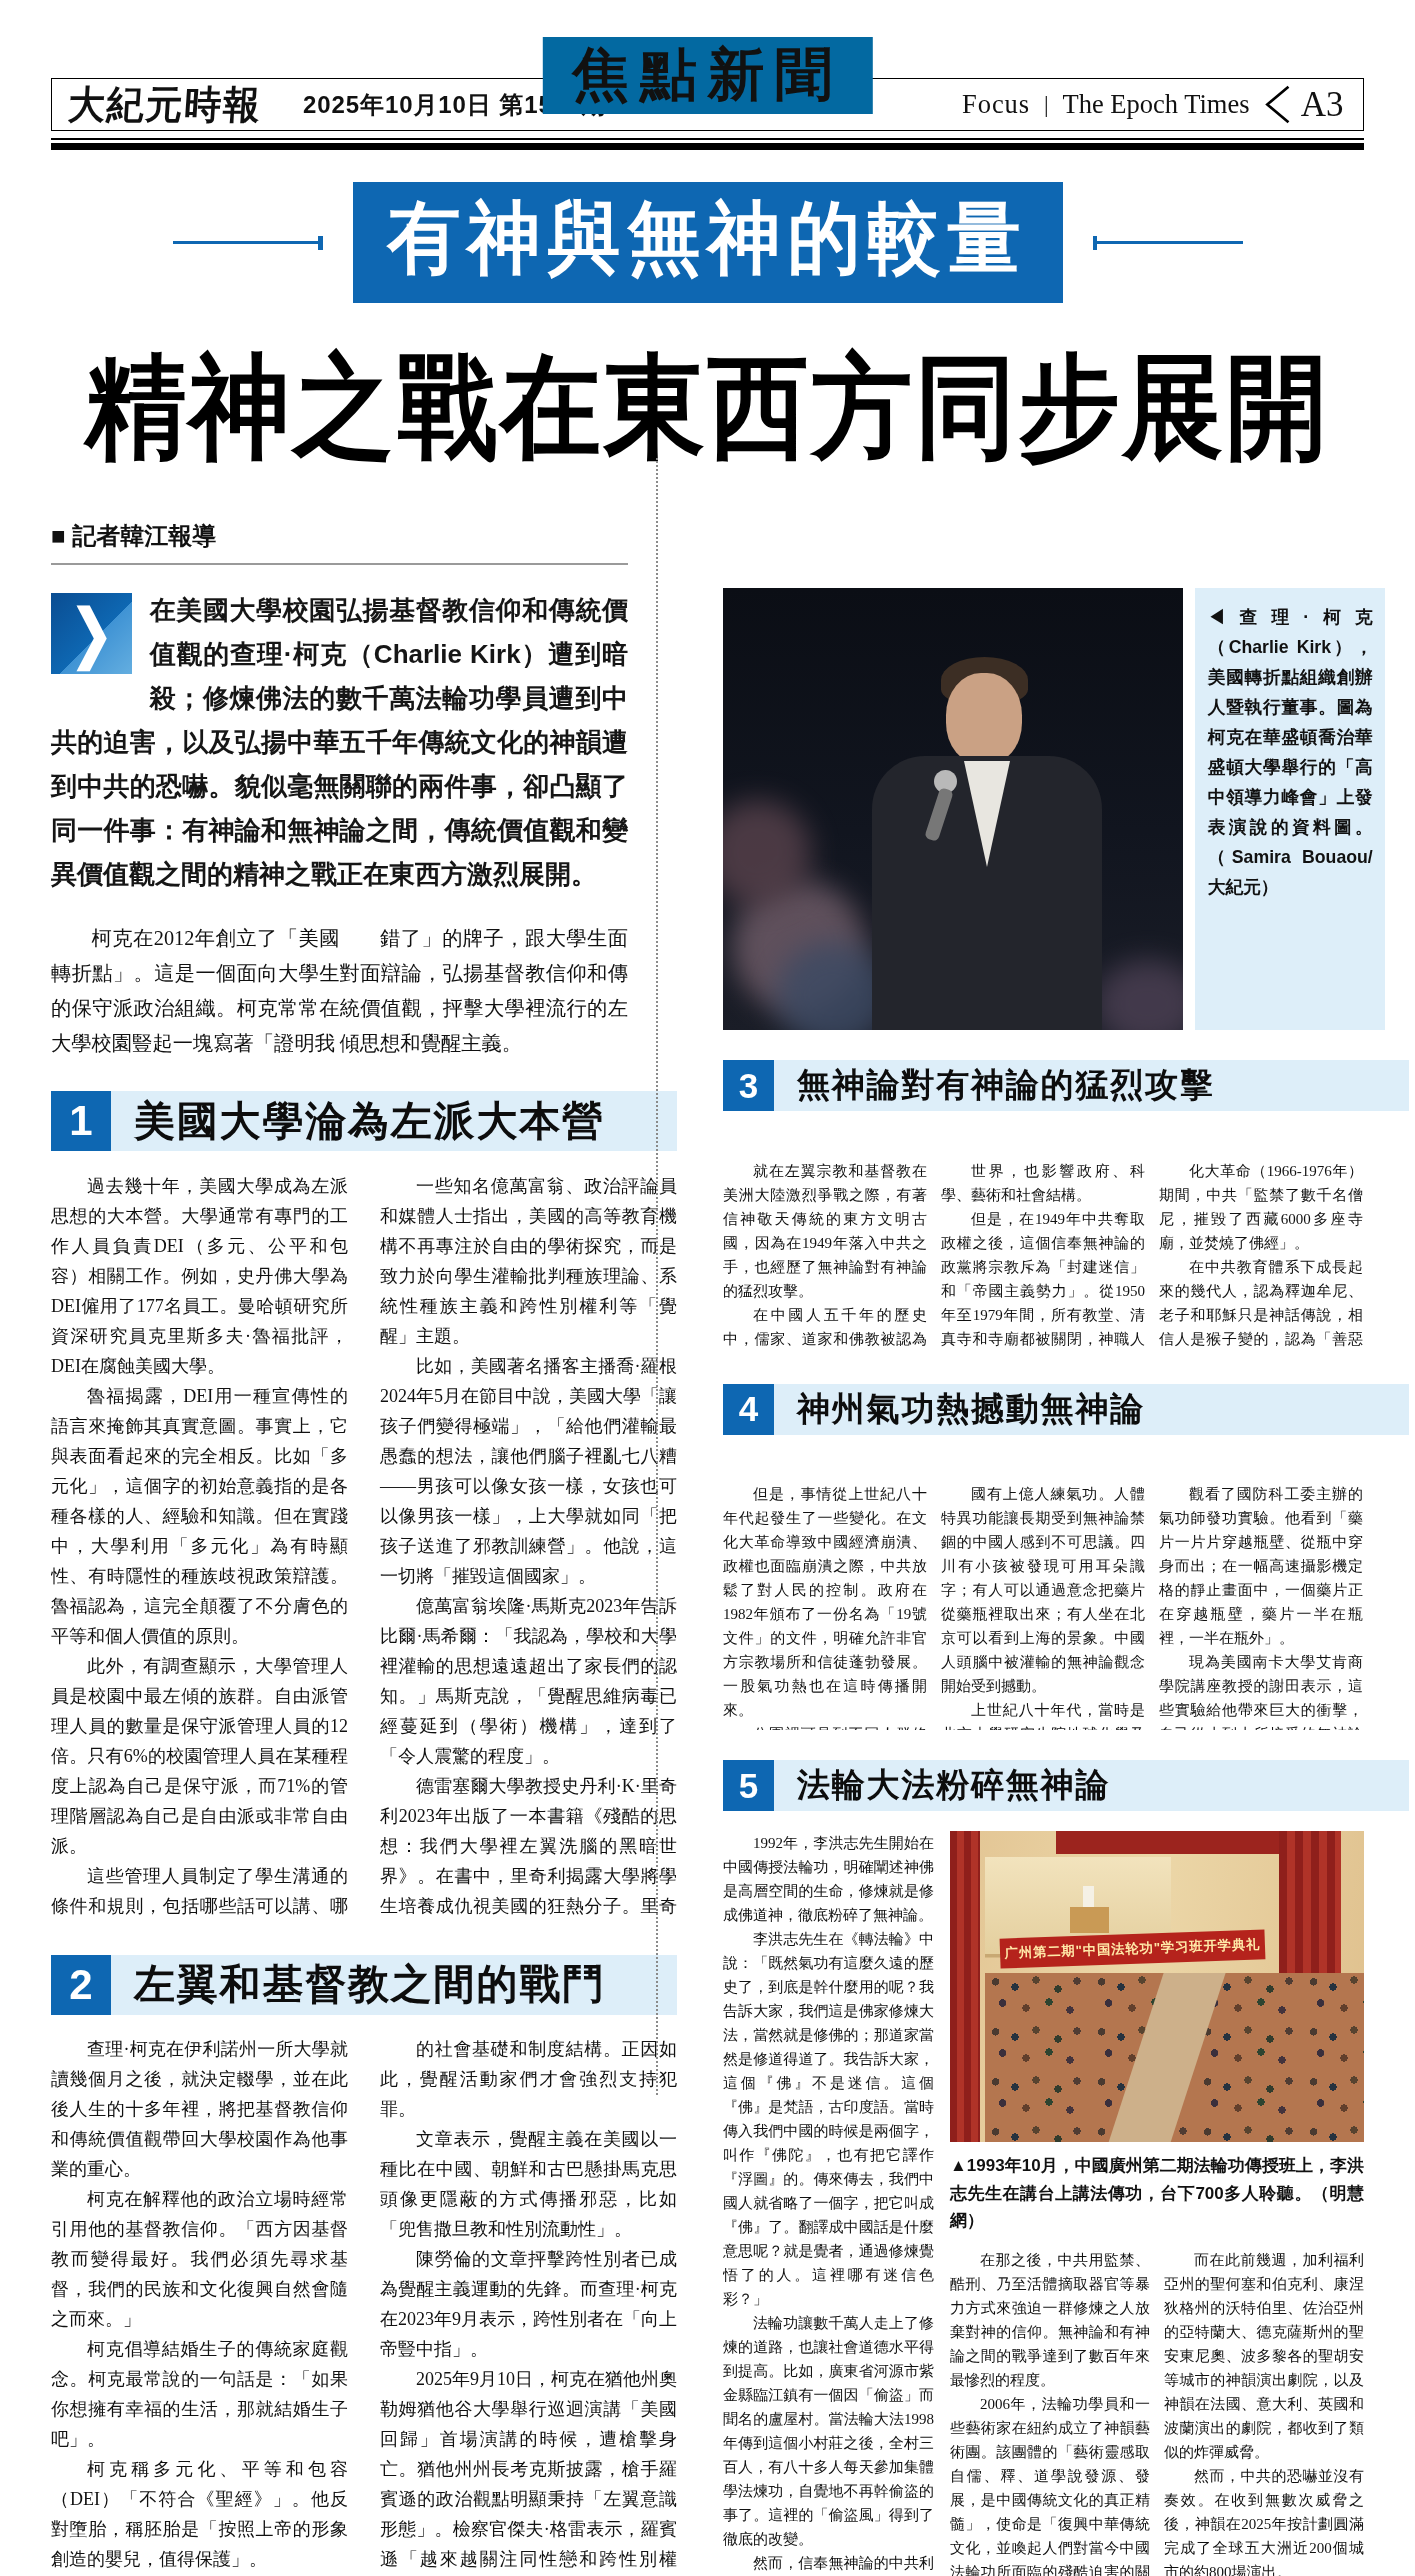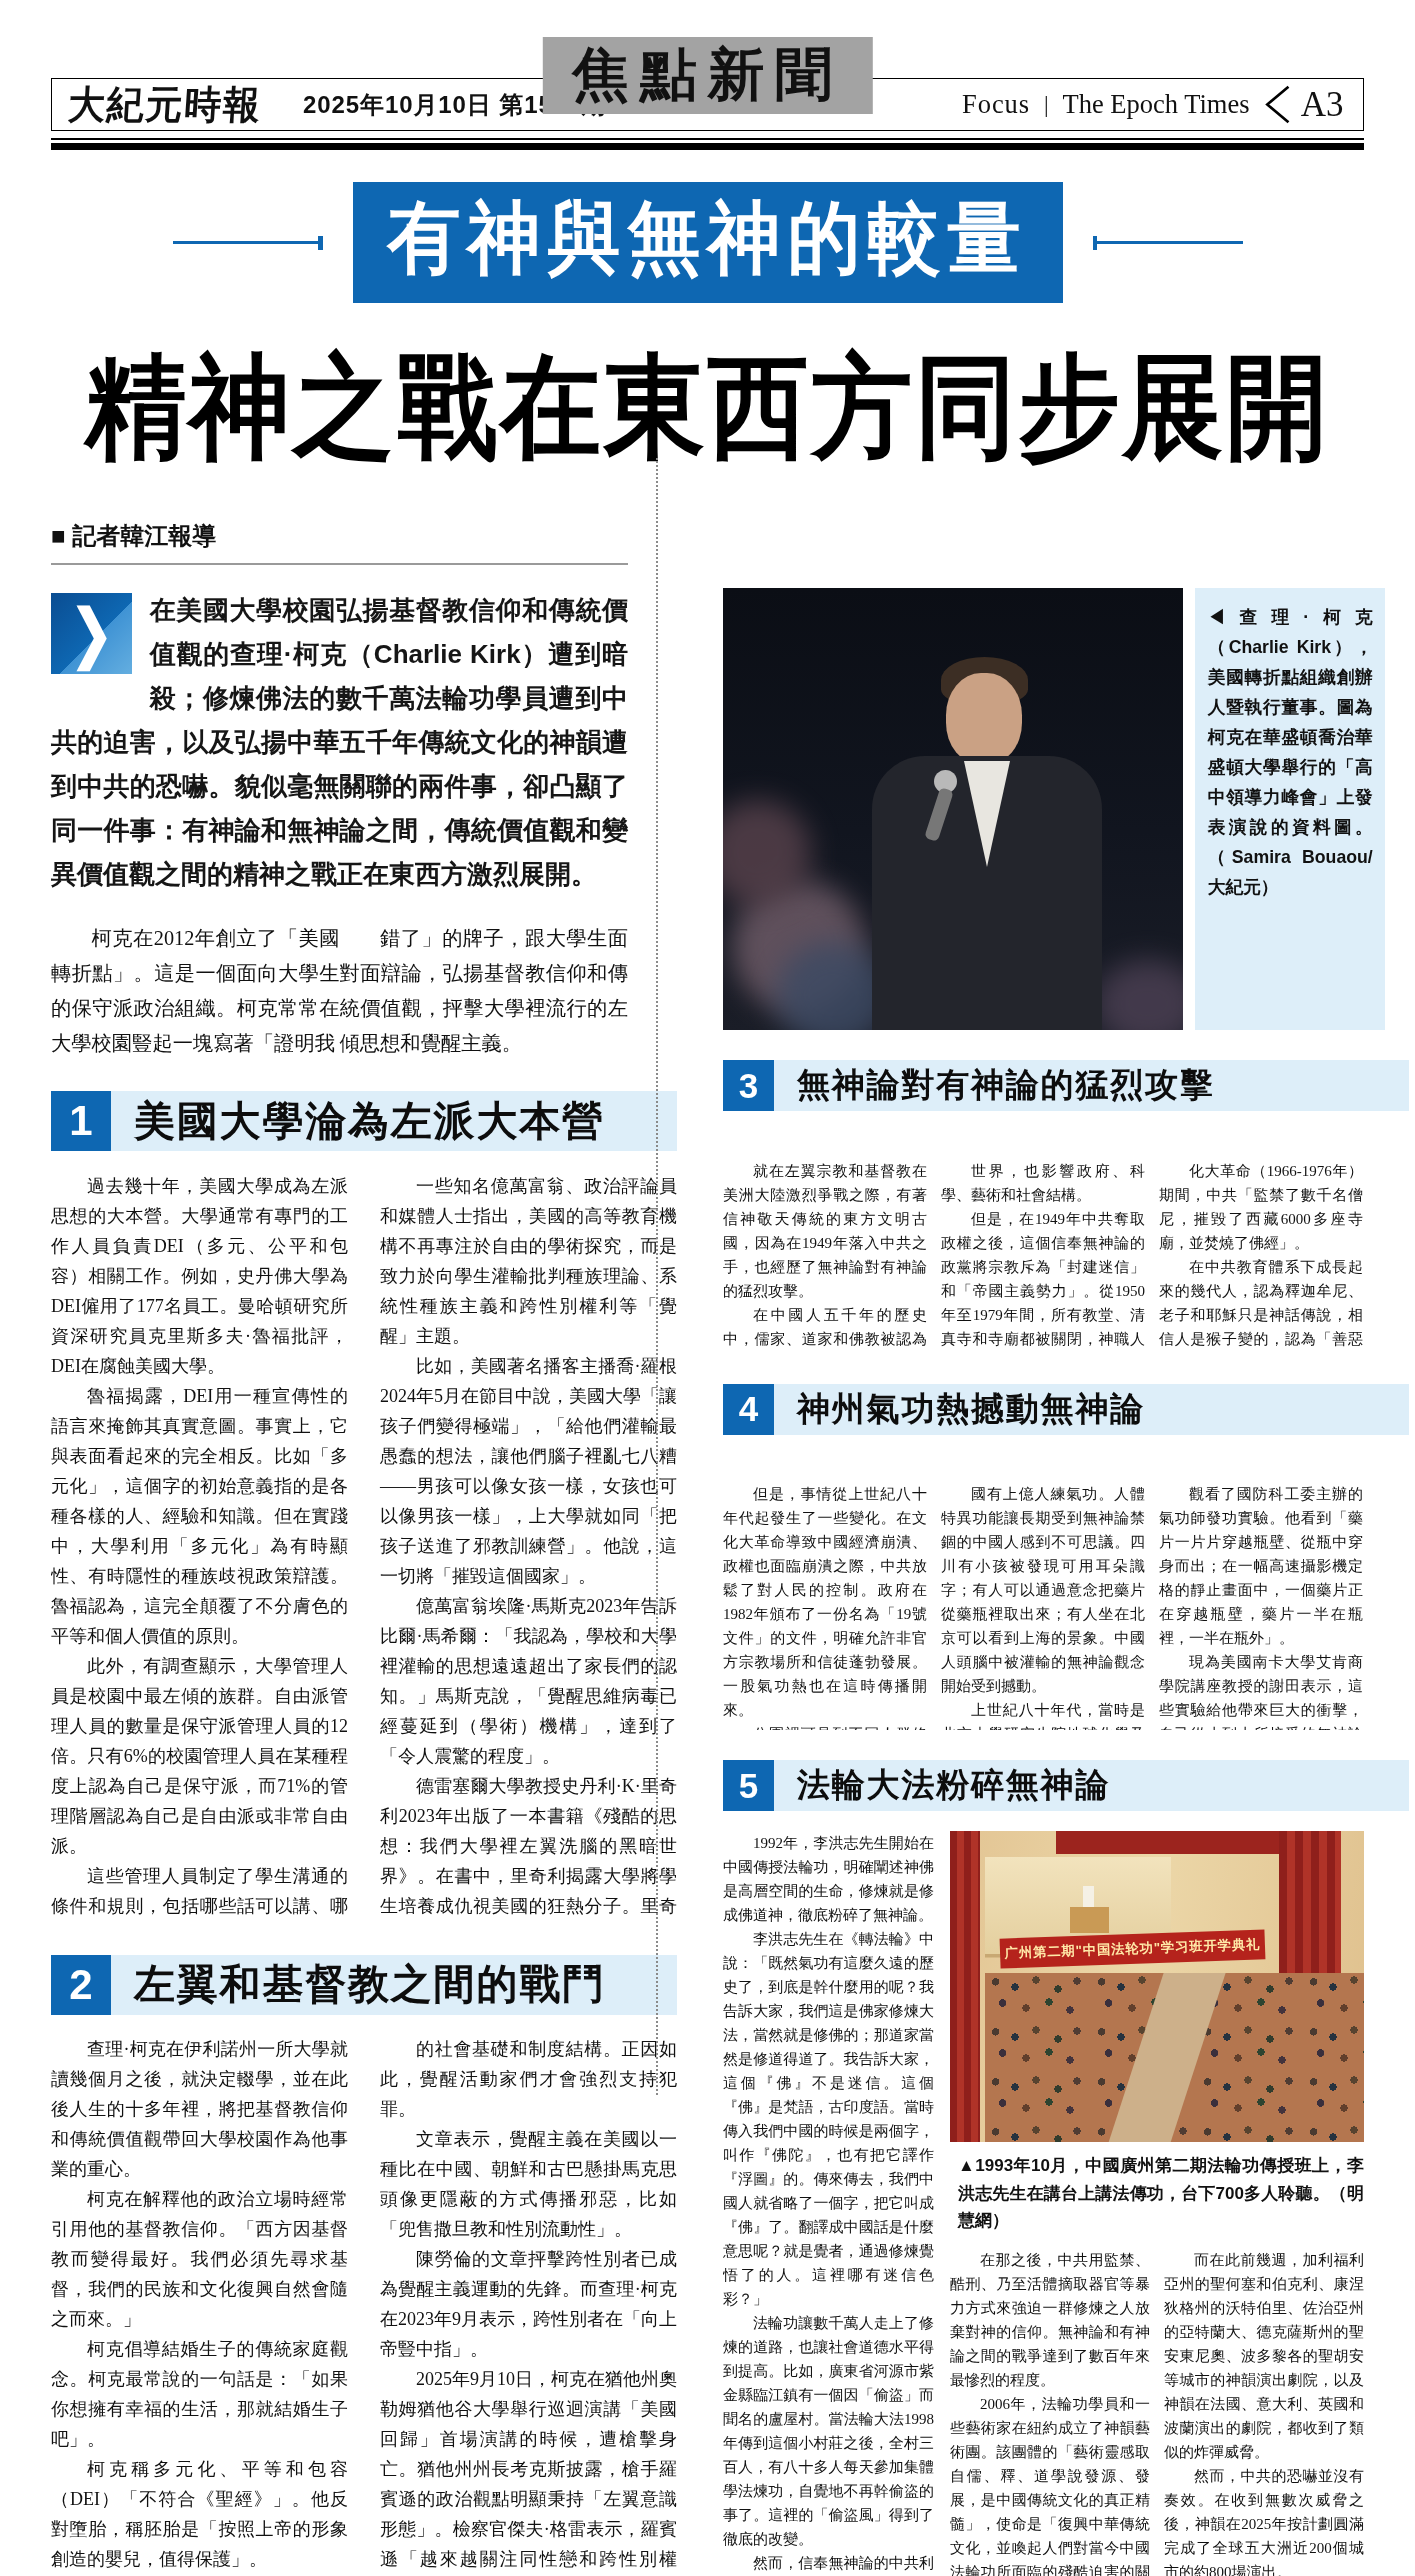--- a/index.html
+++ b/index.html
@@ -15,21 +15,21 @@
              letter-spacing:1.8px;transform:scaleY(1.05) skewX(-4deg);white-space:nowrap;}
   .mast-date{font-family:"Liberation Sans",sans-serif;font-weight:700;font-size:24px;
              margin-left:41px;white-space:nowrap;letter-spacing:0.9px;}
   .mast-right{margin-left:auto;display:flex;align-items:center;font-size:26.5px;white-space:nowrap;}
   .mast-focus{letter-spacing:0.9px;}
   .mast-sep{margin:0 14px;font-size:23px;}
   .mast-page{display:flex;align-items:center;margin-left:12.4px;}
   .mast-chev{width:30px;height:39px;margin-right:8.8px;}
   .mast-a3{font-size:35px;padding-right:3.5px;}
   .mast-title{position:absolute;left:50%;top:-41px;transform:translateX(-50%);
-              background:#a3a3a3;padding:0 30px;font-family:"Liberation Sans",sans-serif;
+              background:#0369a1;padding:0 30px;font-family:"Liberation Sans",sans-serif;
               font-weight:900;font-size:57px;letter-spacing:10.6px;white-space:nowrap;}
   .thick-rule{border:0;border-top:2.7px solid #000;margin:7px 0 0 0;}
   .thick-rule2{border:0;border-top:7px solid #000;margin:2.7px 0 0 0;}
 
   
   .kicker-row{display:flex;align-items:center;justify-content:center;margin-top:32px;}
   .kicker-line{position:relative;width:150px;height:3.5px;background:#0e67b2;}
   .kicker-line::after{content:"";position:absolute;top:-5.3px;width:4.4px;height:14px;background:#0e67b2;}
   .kicker-line.l::after{right:0;} .kicker-line.r::after{left:0;}
   .kicker-box{background:#0e67b2;color:#fff;margin:0 30px;padding:8.8px 35px 14px 35px;}
@@ -127,21 +127,21 @@
       radial-gradient(circle 6.2px at 73px 16px,#323c2d 60%,transparent 61%),
       radial-gradient(circle 6.2px at 92px 8px,#503c33 60%,transparent 61%),
       radial-gradient(circle 6.2px at 17.7px 30px,#3a2f3c 60%,transparent 61%),
       radial-gradient(circle 6.2px at 41px 35px,#613f2c 60%,transparent 61%),
       radial-gradient(circle 6.2px at 64px 29px,#2e4430 60%,transparent 61%),
       radial-gradient(circle 6.2px at 85px 37px,#43333c 60%,transparent 61%);
     background-size:106px 50px;background-color:#b4764f;}
   .hall .aisle{position:absolute;left:186px;top:142px;width:62px;height:170px;background:#cdb08a;
                transform:skewX(-18deg);}
   .hall-cap{font-family:"Liberation Sans",sans-serif;font-weight:700;font-size:17px;
-            line-height:27.4px;text-align:justify;margin-top:10.6px;margin-left:8px;}
+            line-height:27.4px;text-align:justify;margin-top:10.6px;}
   .s5bottom{display:flex;gap:14px;margin-top:14px;height:520px;overflow:hidden;}
   .s5bottom .col{width:200px;font-size:15px;line-height:24px;}
   .s5bottom .col p{margin:0;text-indent:2em;text-align:justify;}
 </style>
 </head>
 <body>
 
 <div class="page">
   <div class="inner">
 

